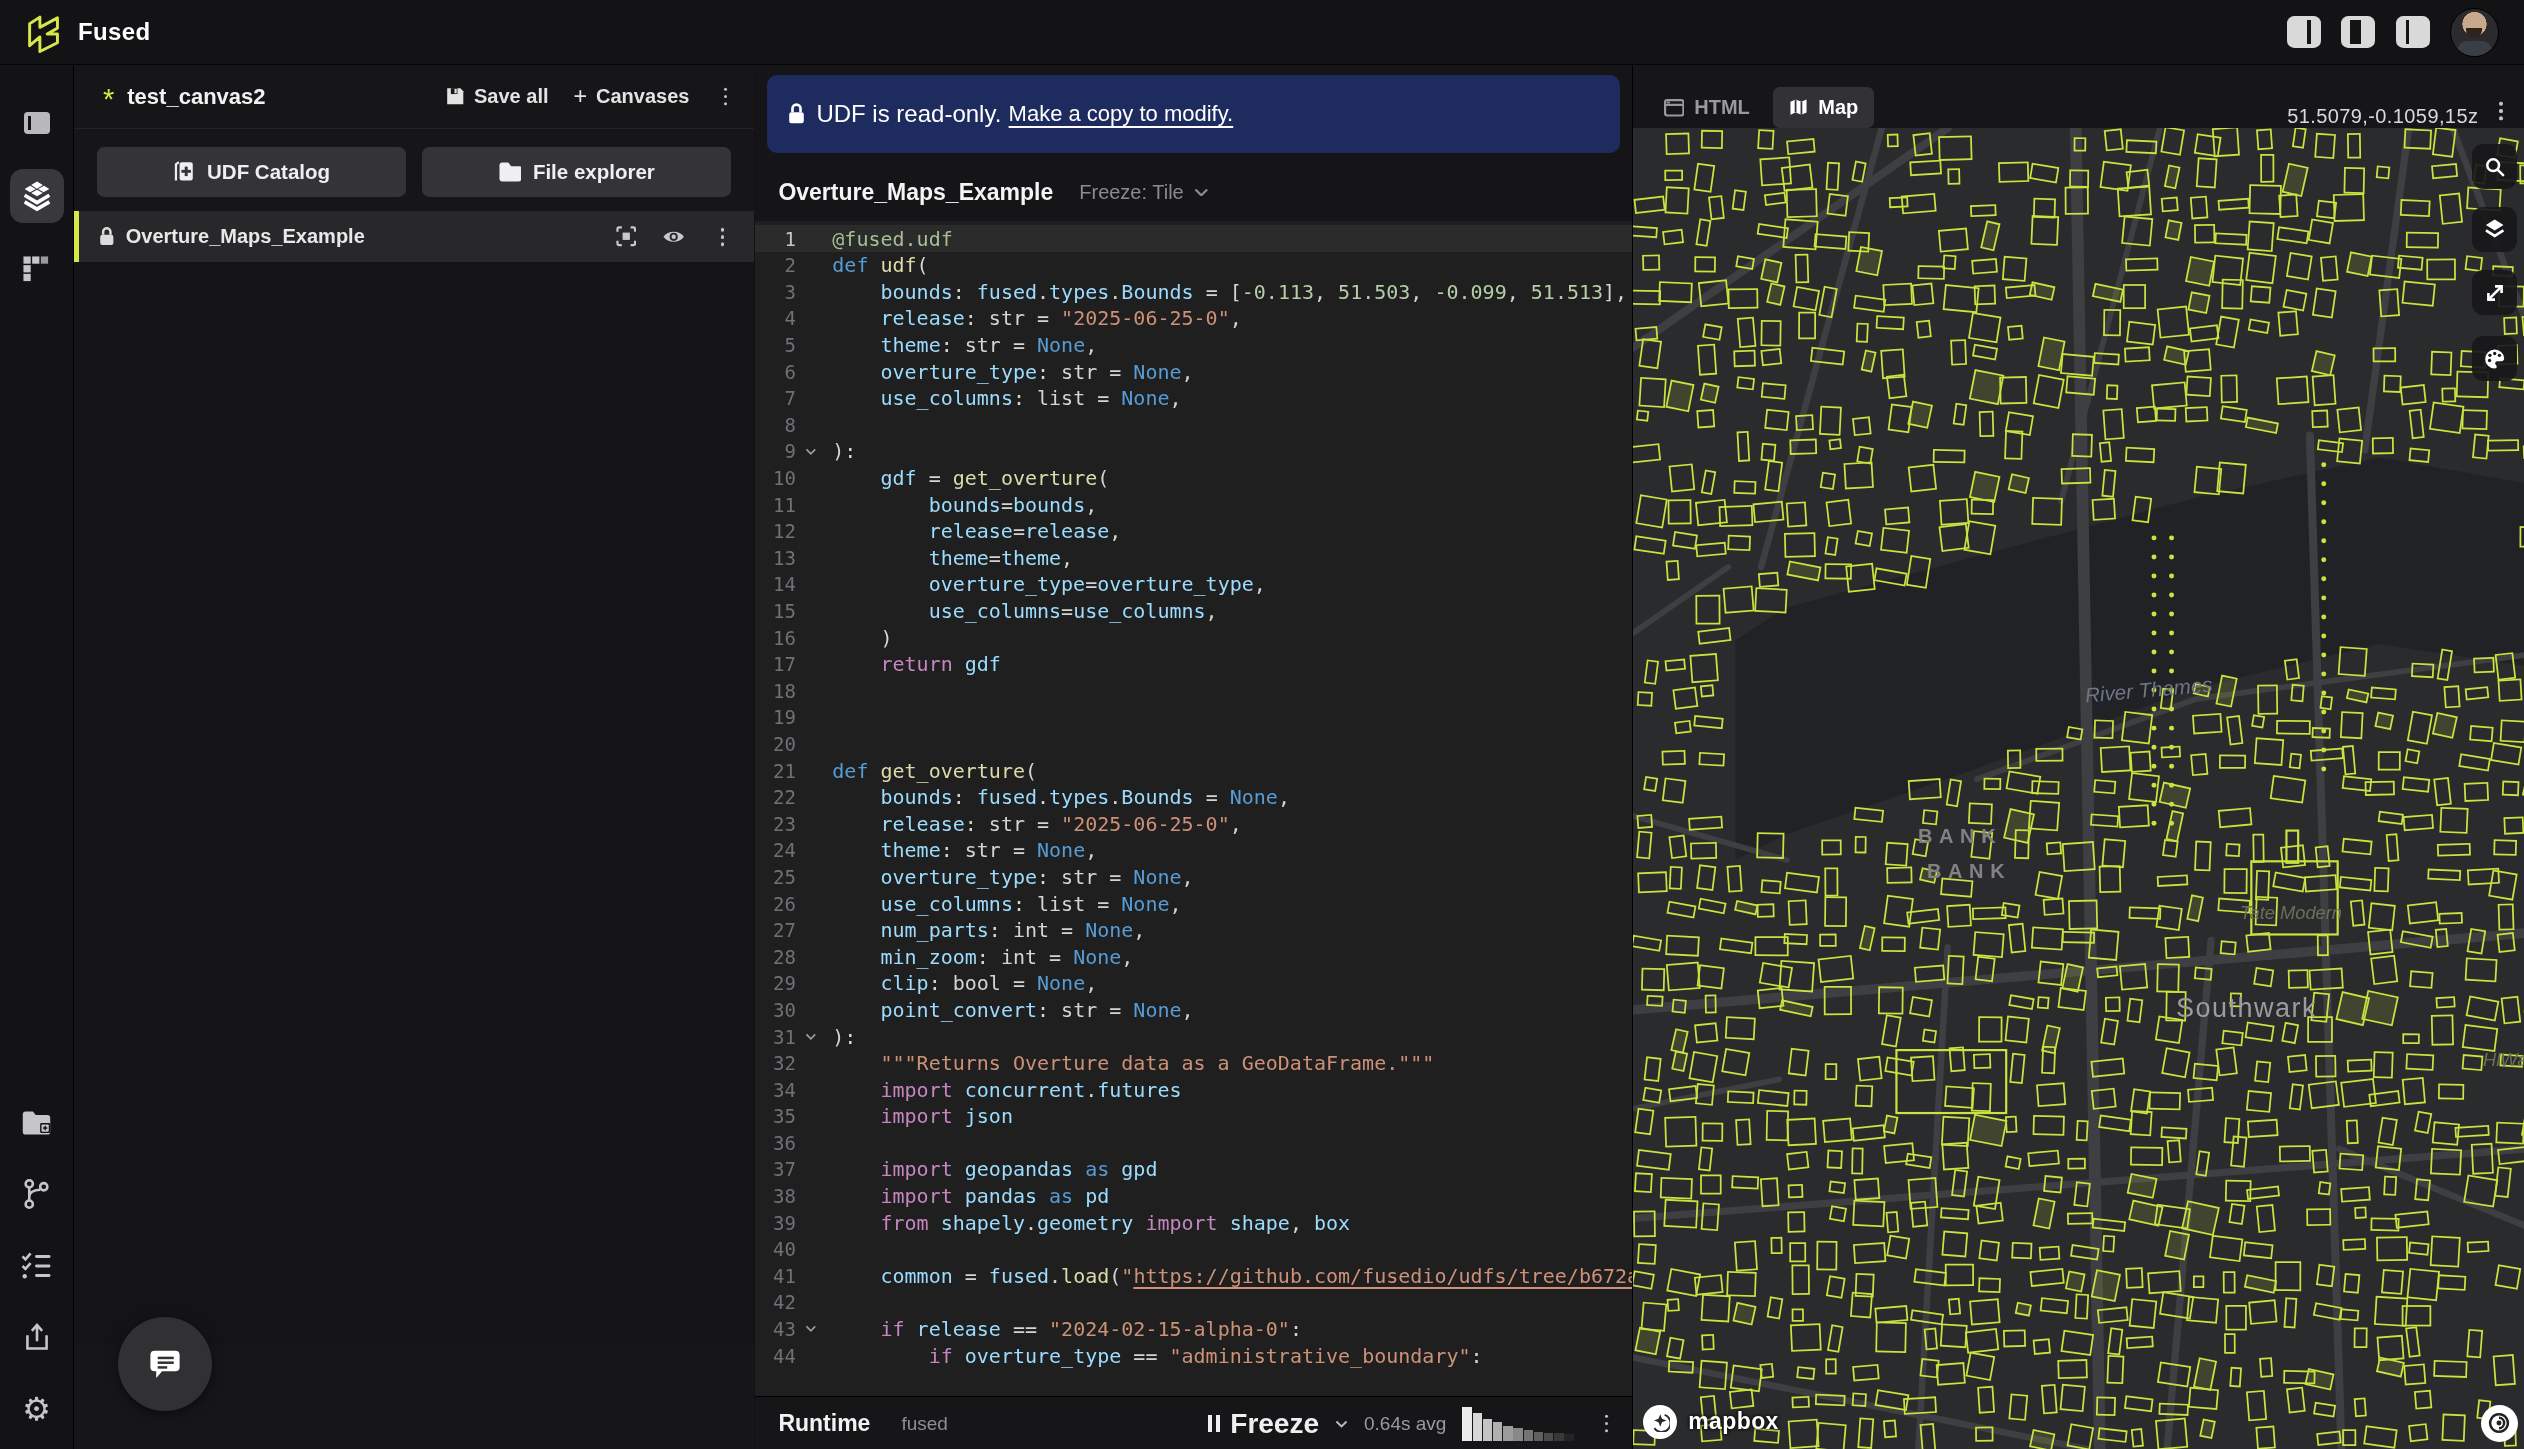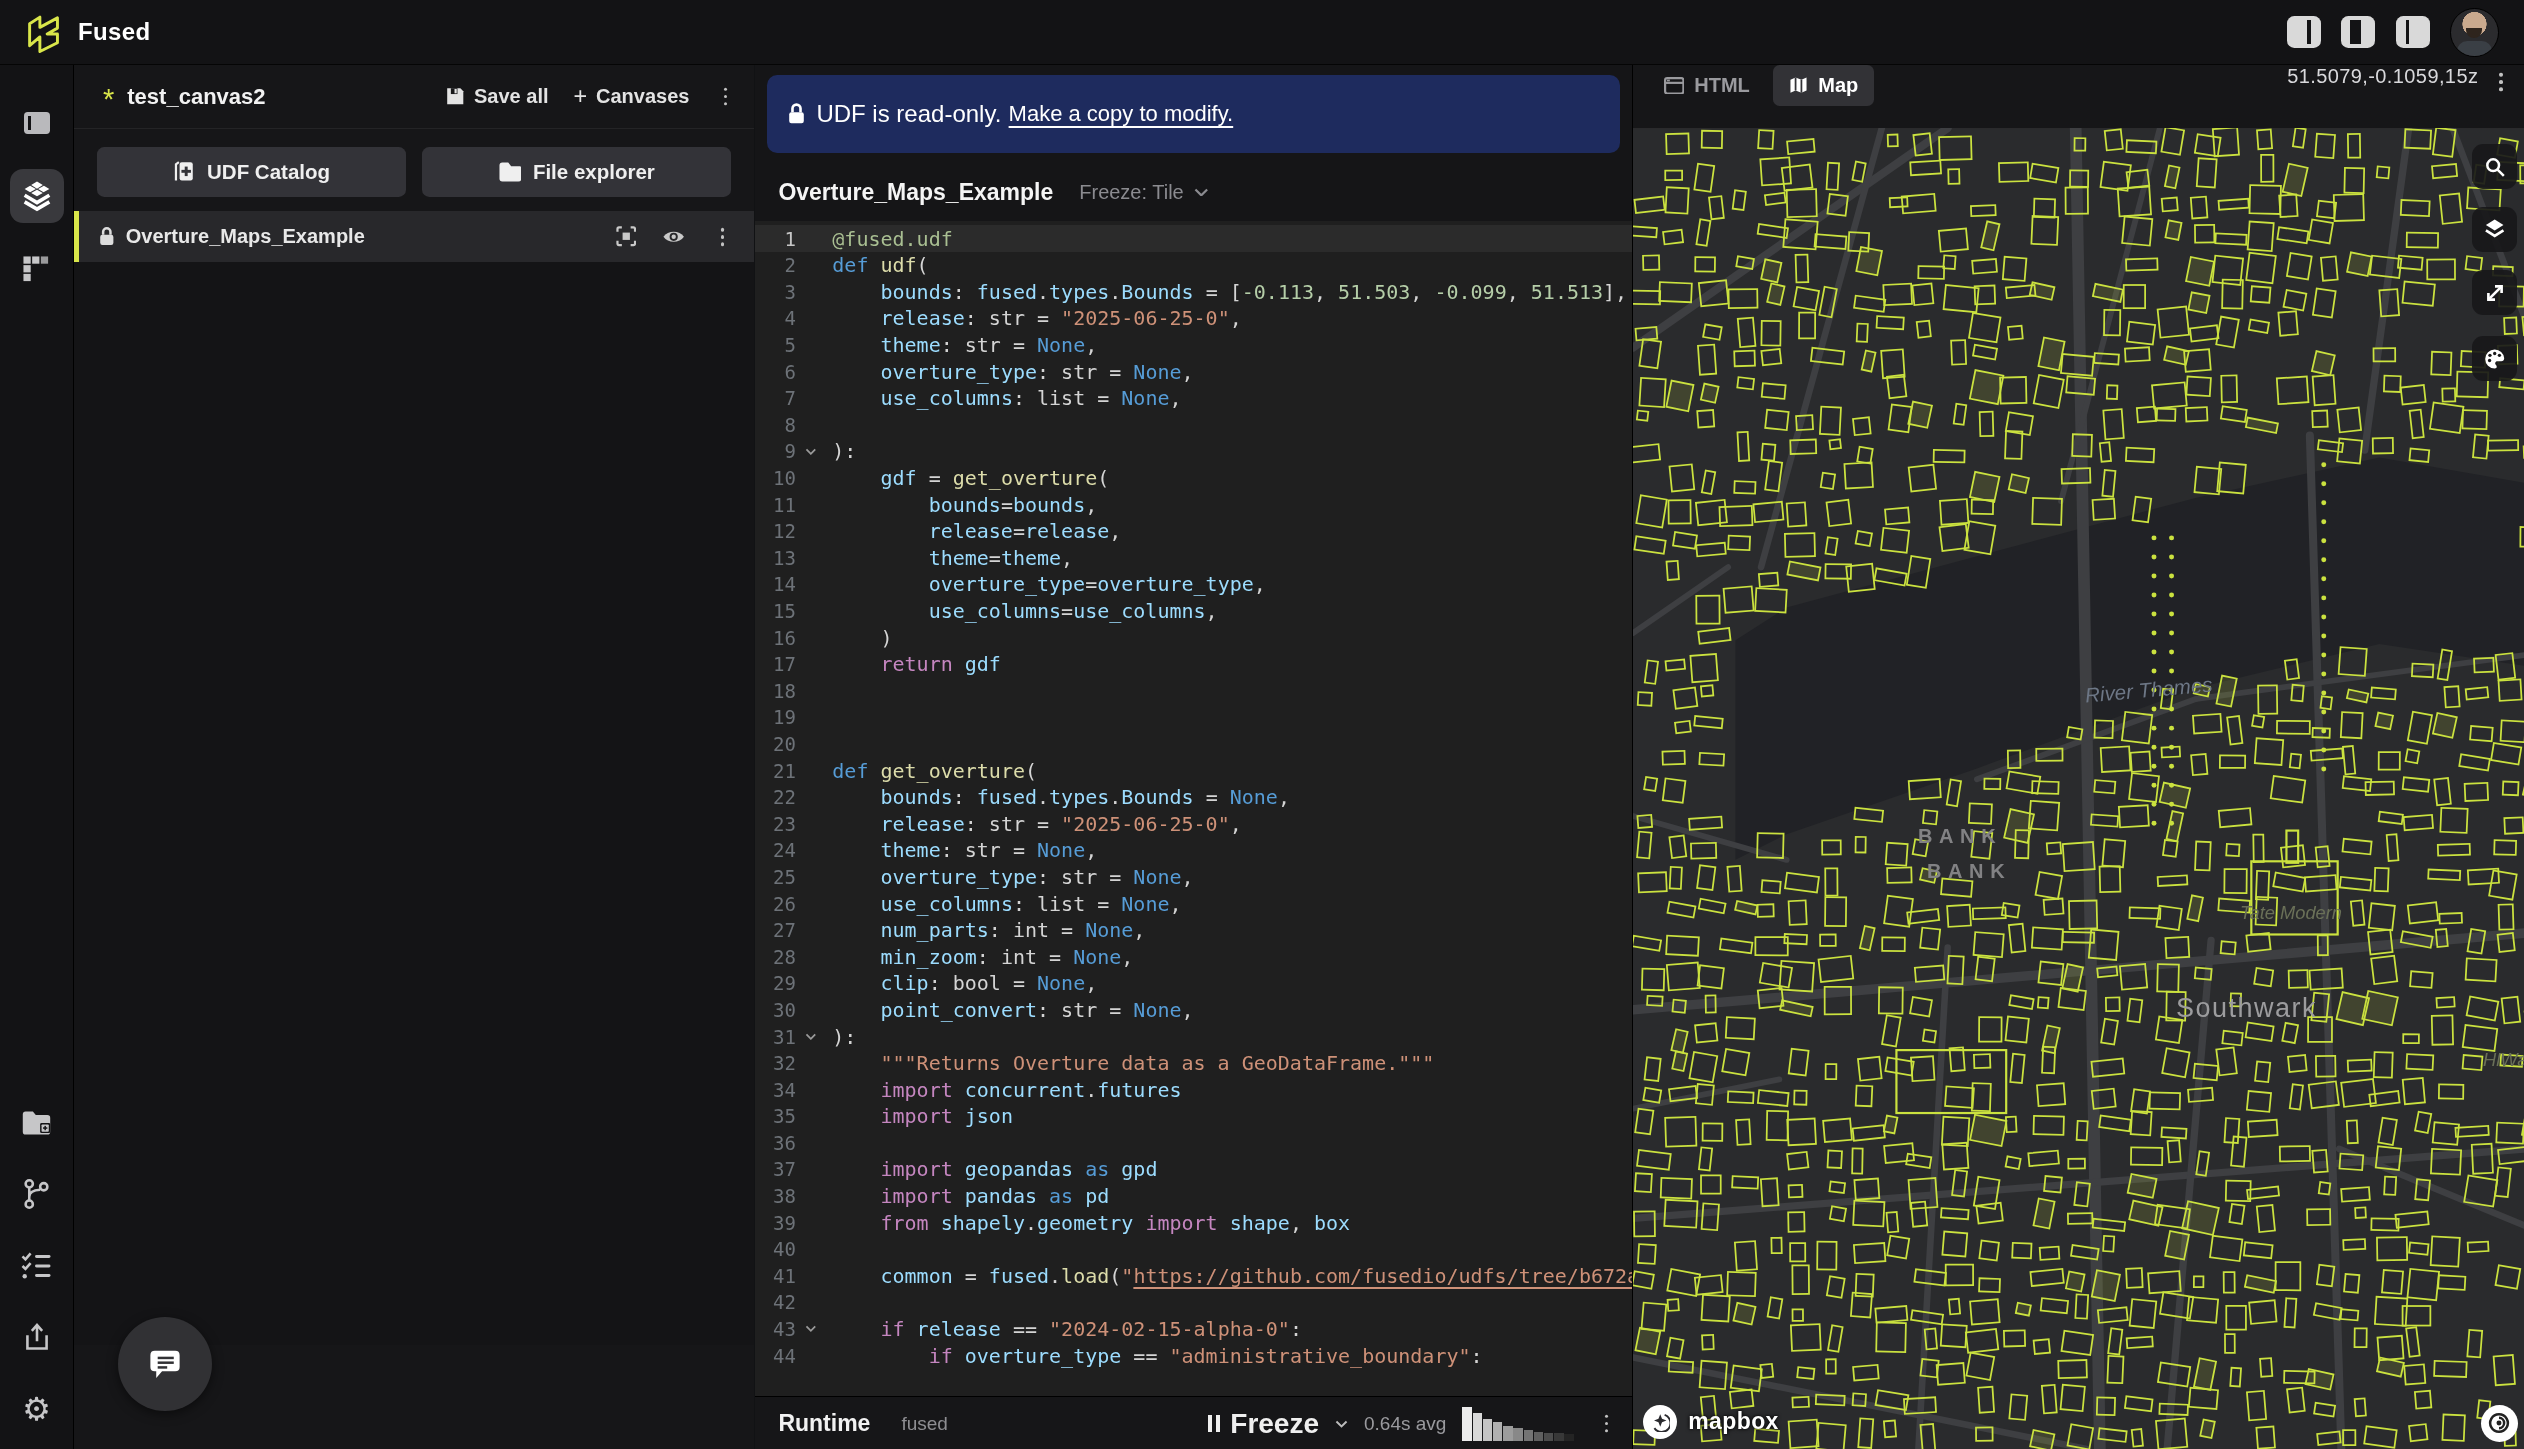--- a/index.html
+++ b/index.html
@@ -83,21 +83,21 @@
   #rt-right{margin-left:auto;display:flex;align-items:center;margin-right:14.6px;gap:16px;}
   #freeze{display:flex;align-items:center;gap:10.2px;color:#efefef;font-size:28px;font-weight:600;}
   .pause-bars{display:flex;gap:4.4px;}
   .pause-bars i{width:3.7px;height:17.6px;background:#efefef;}
   #rt-avg{color:#9a9a9e;font-size:19px;}
   #sparkline{display:flex;align-items:flex-end;height:34px;width:117px;overflow:hidden;}
   #sparkline i{flex:0 0 9.5px;margin-right:0.7px;}
 
   
   #map-panel{position:absolute;left:1633px;top:65px;width:892px;height:1384px;background:#161618;}
-  #map-header{height:63px;display:flex;align-items:flex-start;}
+  #map-header{height:63px;display:flex;align-items:flex-end;}
   .map-tab{display:flex;align-items:center;gap:10.2px;font-size:20px;font-weight:600;color:#9a9a9e;
            padding:8.8px 16px;border-radius:6.6px;}
   .map-tab.active{background:#323236;color:#fff;}
   #map-coords{margin-left:auto;font-size:20px;color:#d9d9dc;letter-spacing:0.4px;}
   #map-body{position:absolute;left:0;top:63px;width:892px;height:1321px;background:#2a2b2d;overflow:hidden;}
   .map-label{position:absolute;white-space:nowrap;}
   .ml-water{font-style:italic;color:#6d7786;font-size:20.5px;transform:rotate(-5deg);}
   .ml-district{color:#828284;font-size:20px;letter-spacing:6.6px;font-weight:600;}
   .ml-town{color:#9c9c9e;font-size:27px;letter-spacing:1.5px;}
   .ml-poi{font-style:italic;color:#6a7058;font-size:18.3px;}

